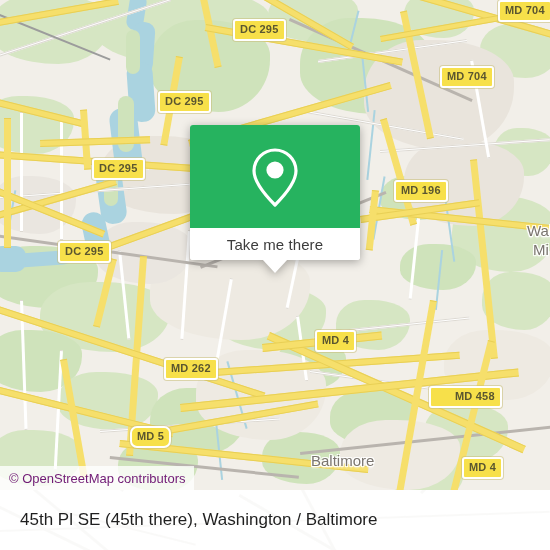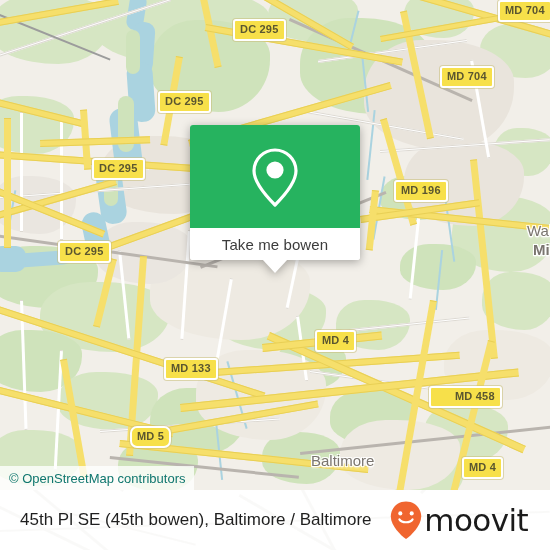--- a/index.html
+++ b/index.html
@@ -83,21 +83,21 @@
     border-left:13px solid transparent;border-right:13px solid transparent;
     border-top:14px solid #ffffff;
   }
 
   
   .attrib{
     position:absolute;left:0;top:466px;height:24px;
     background:rgba(255,255,255,.78);
     display:flex;align-items:center;
     padding:0 8px 0 9px;
-    font-size:13px;color:#0f766e;
+    font-size:13px;color:#701a75;
     white-space:nowrap;
   }
 
   
   .footer{
     position:absolute;left:0;top:490px;width:550px;height:60px;
     background:#ffffff;overflow:hidden;
   }
   .footer-ghost{
     position:absolute;inset:0;opacity:.10;overflow:hidden;
@@ -255,40 +255,40 @@
 
     <div>
       <div class="shield" style="left:233px;top:19px;">DC 295</div>
       <div class="shield" style="left:498px;top:0px;">MD 704</div>
       <div class="shield" style="left:440px;top:66px;">MD 704</div>
       <div class="shield" style="left:158px;top:91px;">DC 295</div>
       <div class="shield" style="left:92px;top:158px;">DC 295</div>
       <div class="shield" style="left:394px;top:180px;">MD 196</div>
       <div class="shield" style="left:58px;top:241px;">DC 295</div>
       <div class="shield" style="left:315px;top:330px;">MD 4</div>
-      <div class="shield" style="left:164px;top:358px;">MD 133</div>
+      <div class="shield" style="left:164px;top:358px;">MD 262</div>
       <div class="shield" style="left:429px;top:386px;padding-left:24px;">MD 458</div>
       <div class="shield" style="left:130px;top:426px;border-radius:7px;">MD 5</div>
       <div class="shield" style="left:462px;top:457px;">MD 4</div>
     </div>
 
     <div class="place-label" style="left:311px;top:452px;">Baltimore</div>
     <div class="place-label" style="left:527px;top:222px;">Walk</div>
-    <div class="place-label" style="left:533px;top:241px;font-weight:bold;">Mi</div>
+    <div class="place-label" style="left:533px;top:241px;">Mi</div>
 
     <div class="callout">
       <div class="callout-body">
         <div class="callout-top">
           <svg width="56" height="64" viewBox="0 0 56 64">
             <path d="M28 5 C16.4 5 7 14.3 7 25.8 C7 38.5 20.5 52.5 28 60 C35.5 52.5 49 38.5 49 25.8 C49 14.3 39.6 5 28 5 Z" fill="none" stroke="#ffffff" stroke-width="3.2" stroke-linejoin="round"></path>
             <circle cx="28" cy="25" r="8.6" fill="#ffffff"></circle>
           </svg>
         </div>
         <div class="callout-bottom">
-          <span class="callout-label">Take me bowen</span>
+          <span class="callout-label">Take me there</span>
         </div>
       </div>
       <div class="callout-tail"></div>
     </div>
 
     <div class="attrib">
       <span>© OpenStreetMap contributors</span>
     </div>
   </div>
 
@@ -297,26 +297,17 @@
       <div class="g" style="left:-20px;top:6px;width:260px;height:3px;transform:rotate(26deg);"></div>
       <div class="g" style="left:30px;top:-6px;width:240px;height:3px;transform:rotate(40deg);"></div>
       <div class="g" style="left:120px;top:0px;width:200px;height:3px;transform:rotate(-50deg);"></div>
       <div class="g" style="left:240px;top:4px;width:220px;height:3px;transform:rotate(30deg);"></div>
       <div class="g" style="left:300px;top:-8px;width:180px;height:3px;transform:rotate(62deg);"></div>
       <div class="g" style="left:420px;top:2px;width:160px;height:3px;transform:rotate(-44deg);"></div>
       <div class="g" style="left:0px;top:40px;width:550px;height:2px;transform:rotate(-2deg);"></div>
       <div class="g" style="left:60px;top:20px;width:140px;height:2px;transform:rotate(14deg);"></div>
     </div>
     <div class="footer-inner">
-      <div class="footer-title">45th Pl SE (45th bowen), Baltimore / Baltimore</div>
-      <div class="brand">
-        <svg width="34" height="40" viewBox="0 0 34 40">
-          <path d="M17 1.5 C8.4 1.5 1.8 8.2 1.8 16.4 C1.8 25.6 12 35.5 17 39 C22 35.5 32.2 25.6 32.2 16.4 C32.2 8.2 25.6 1.5 17 1.5 Z" fill="#f0652f"></path>
-          <circle cx="11.3" cy="13.4" r="2.05" fill="#ffffff"></circle>
-          <circle cx="22.7" cy="13.4" r="2.05" fill="#ffffff"></circle>
-          <path d="M10.4 19.4 C12.6 23.2 21.4 23.2 23.6 19.4" fill="none" stroke="#ffffff" stroke-width="2.1" stroke-linecap="round"></path>
-        </svg>
-        <span class="brand-word">moovit</span>
-      </div>
+      <div class="footer-title">45th Pl SE (45th there), Washington / Baltimore</div>
     </div>
   </div>
 
 </div>
 
 </body></html>

